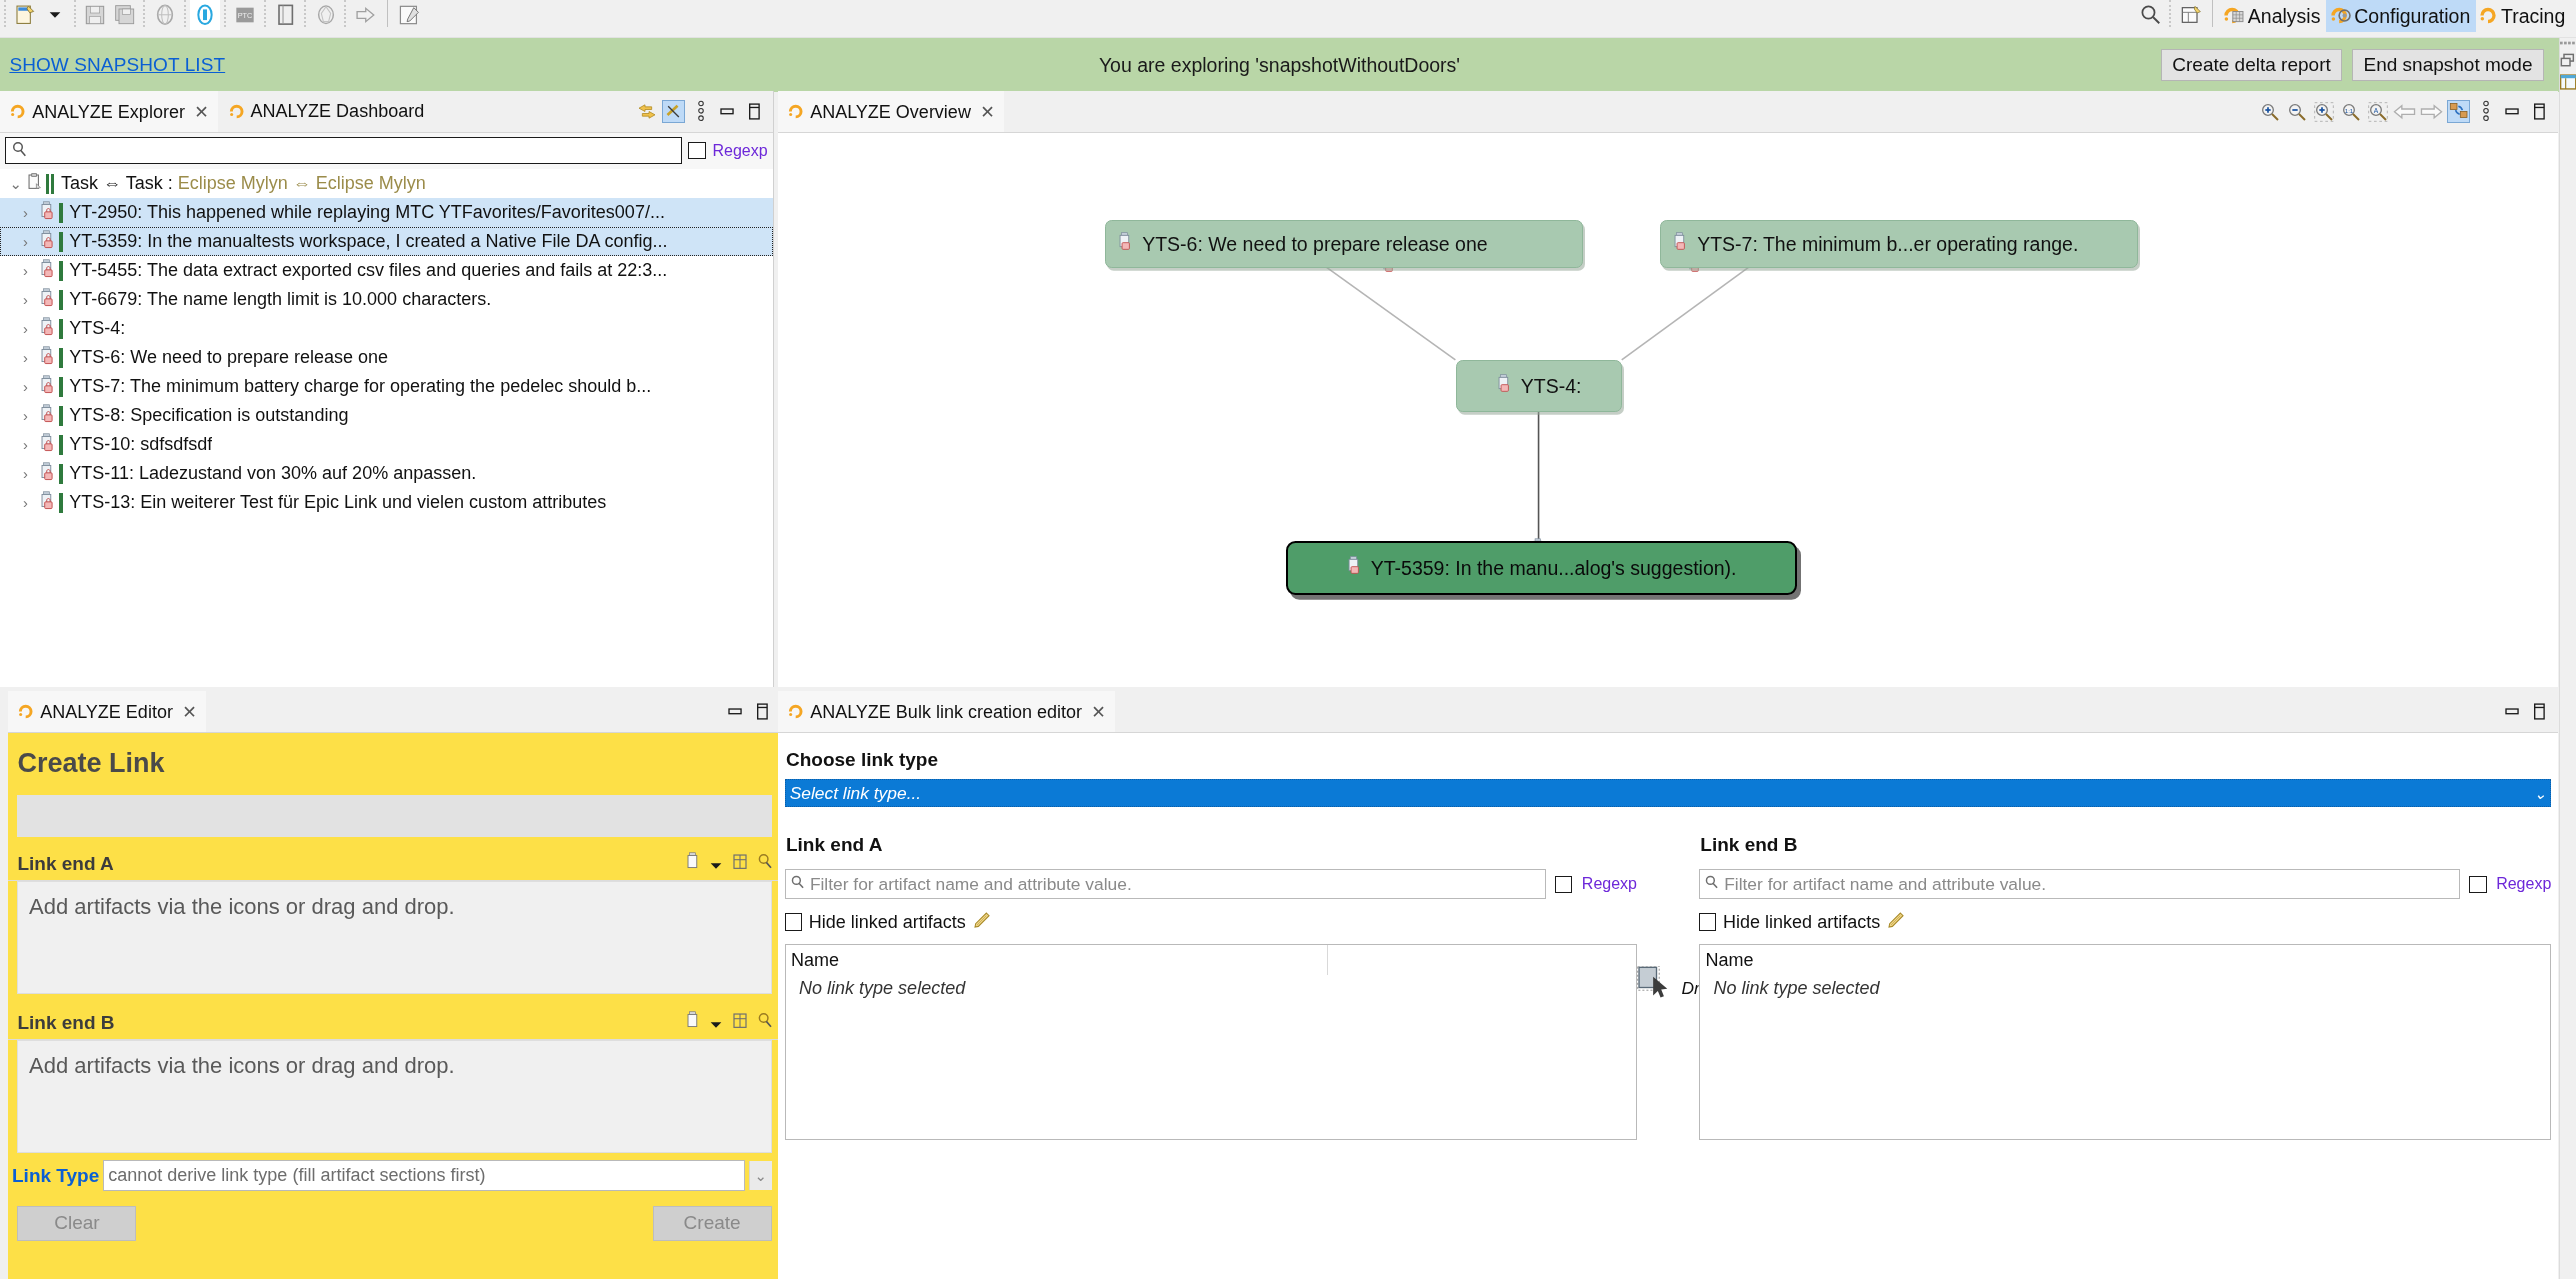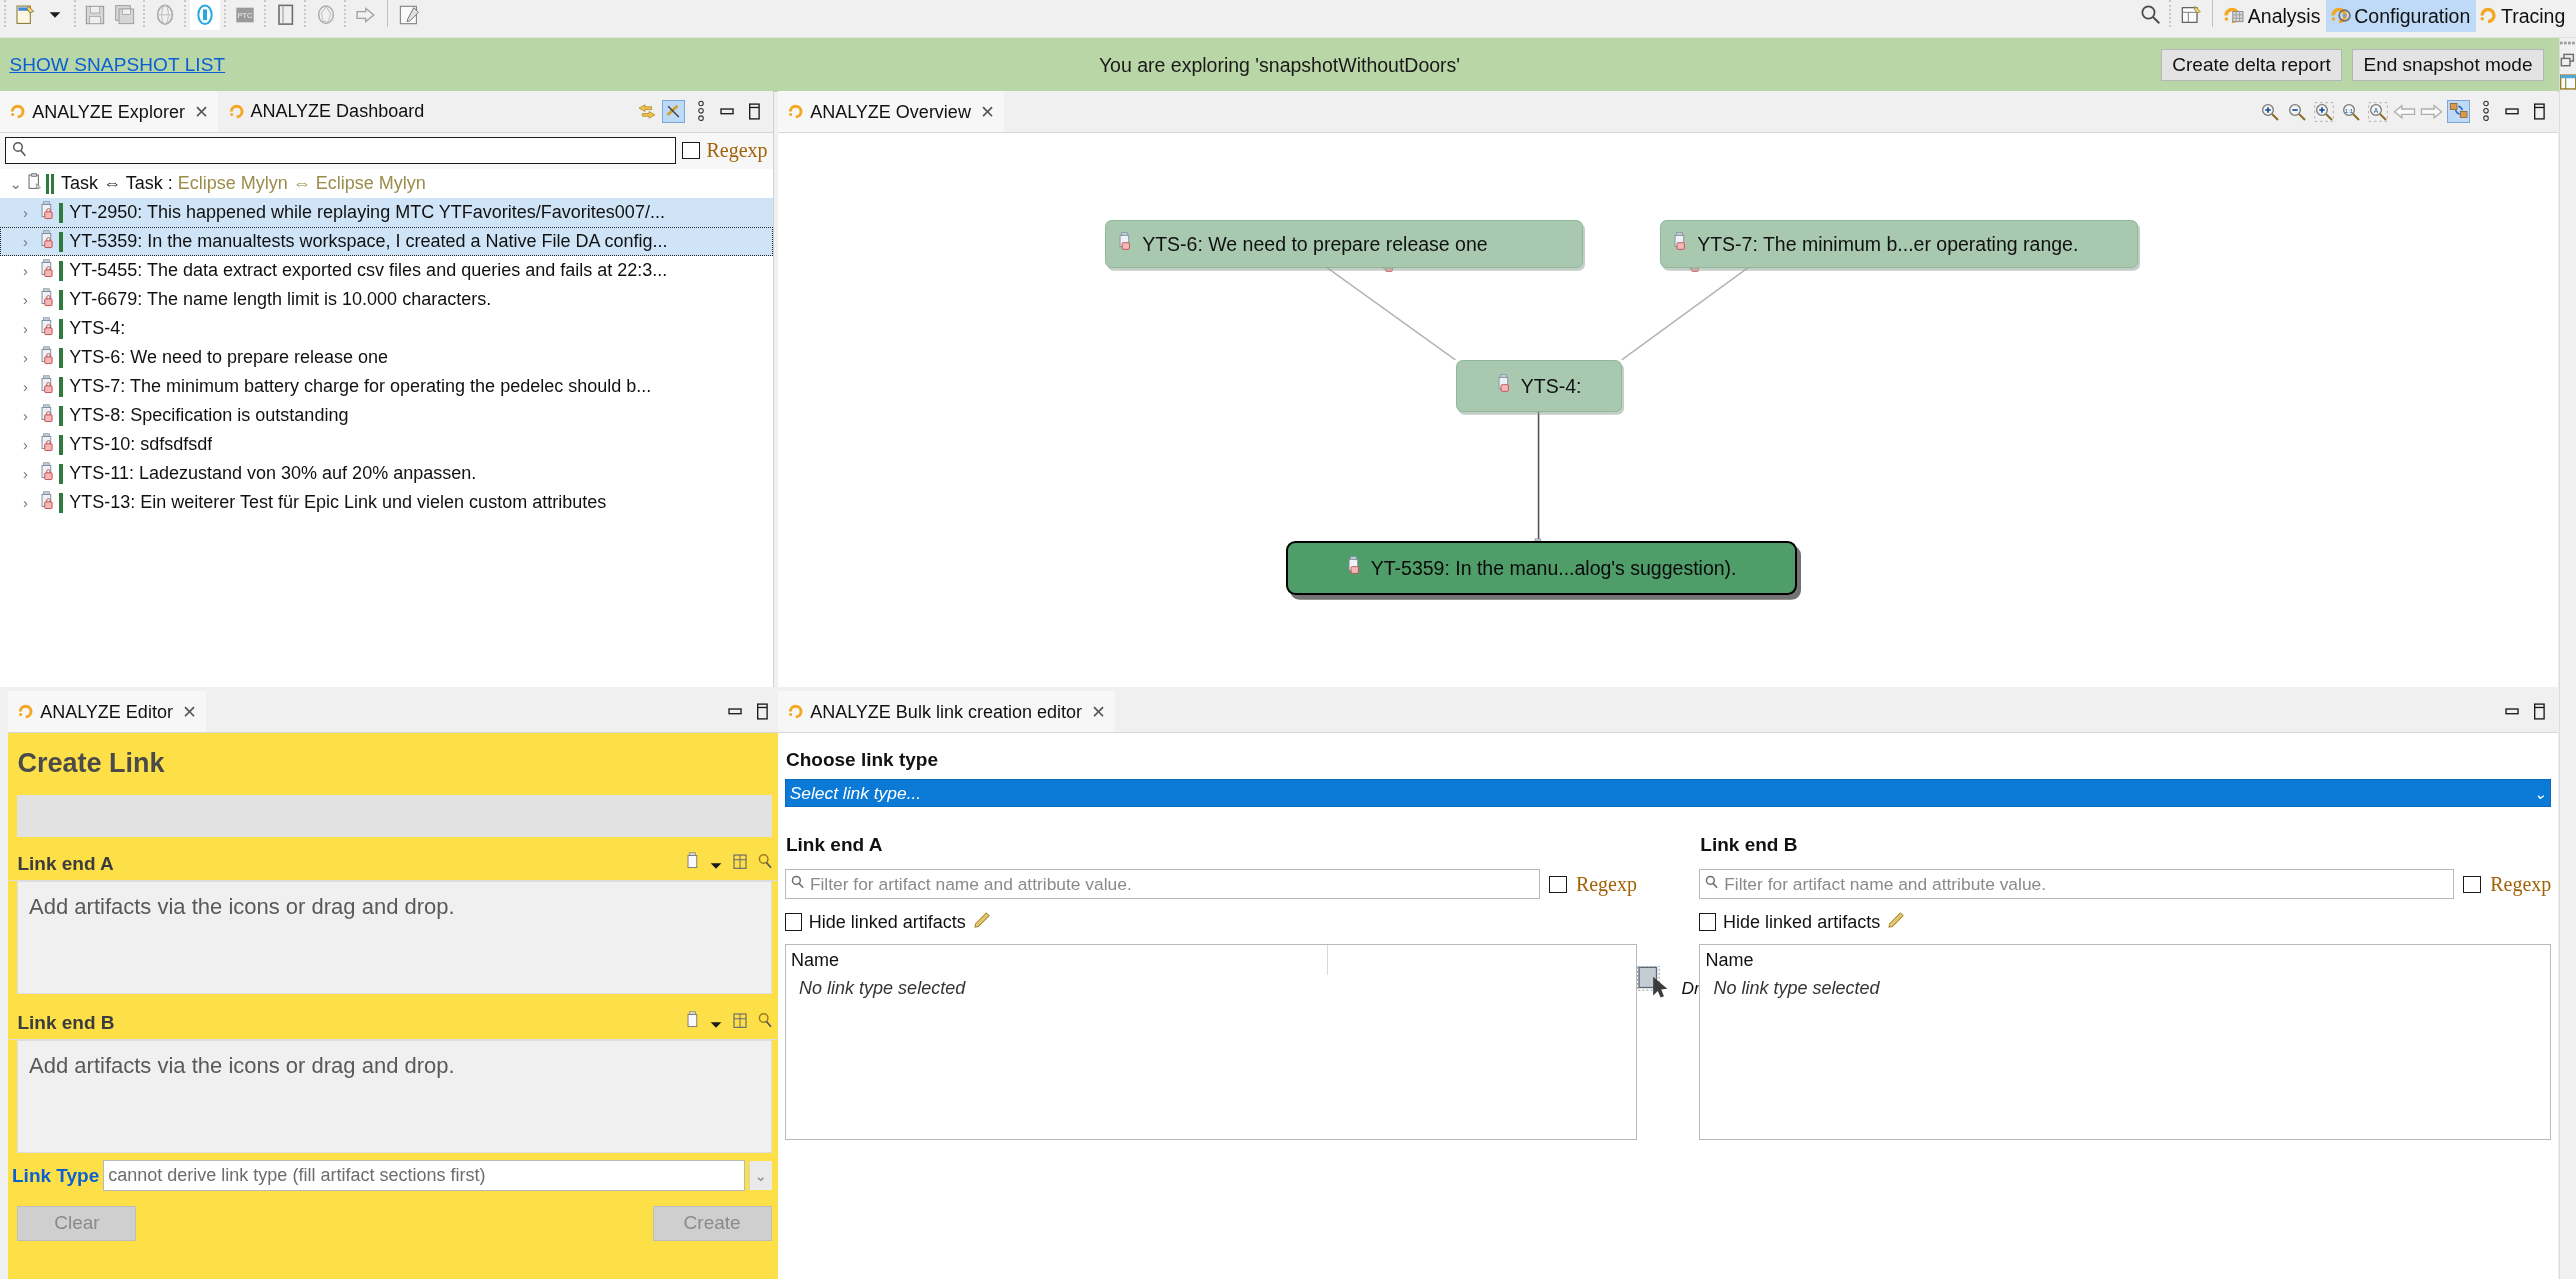--- a/index.html
+++ b/index.html
@@ -91,21 +91,21 @@
               border-right: 0.7px solid #d0d0d0; }
   .exp-search-row {
     display: flex; align-items: center; padding: 4px 5.4px 5.4px 5.4px; gap: 6.7px;
     background: #f7f7f7;
   }
   .exp-input {
     flex: 1; height: 27px; background: #fff; border: 0.7px solid #1b1b1b;
     display: flex; align-items: center; padding-left: 5.4px; font-size: 16px; color:#777;
   }
   .chk { width: 17.4px; height: 17.4px; border: 1.3px solid #1a1a1a; background: #fff; display:inline-block; flex:none;}
-  .chk-lbl { font-size: 20px; color: #a16207; font-family: Liberation Serif, serif; }
+  .chk-lbl { font-size: 16px; color: #6d28d9; }
   .tree { background: #fff; font-size: 18px; }
   .tree-row {
     display: flex; align-items: center; height: 29px; padding-left: 9.4px;
     white-space: nowrap; color: #111;
   }
   .tree-row.root-row { padding-left: 9.4px; }
   .tree-row.child { padding-left: 23px; }
   .tree-row.hl { background: #cfe4f7; }
   .tree-row.sel { background: #cfe4f7; outline: 1.3px dotted #222; outline-offset: -1.3px; }
   .arrow { width: 17.4px; color: #777; font-size: 14.8px; }

